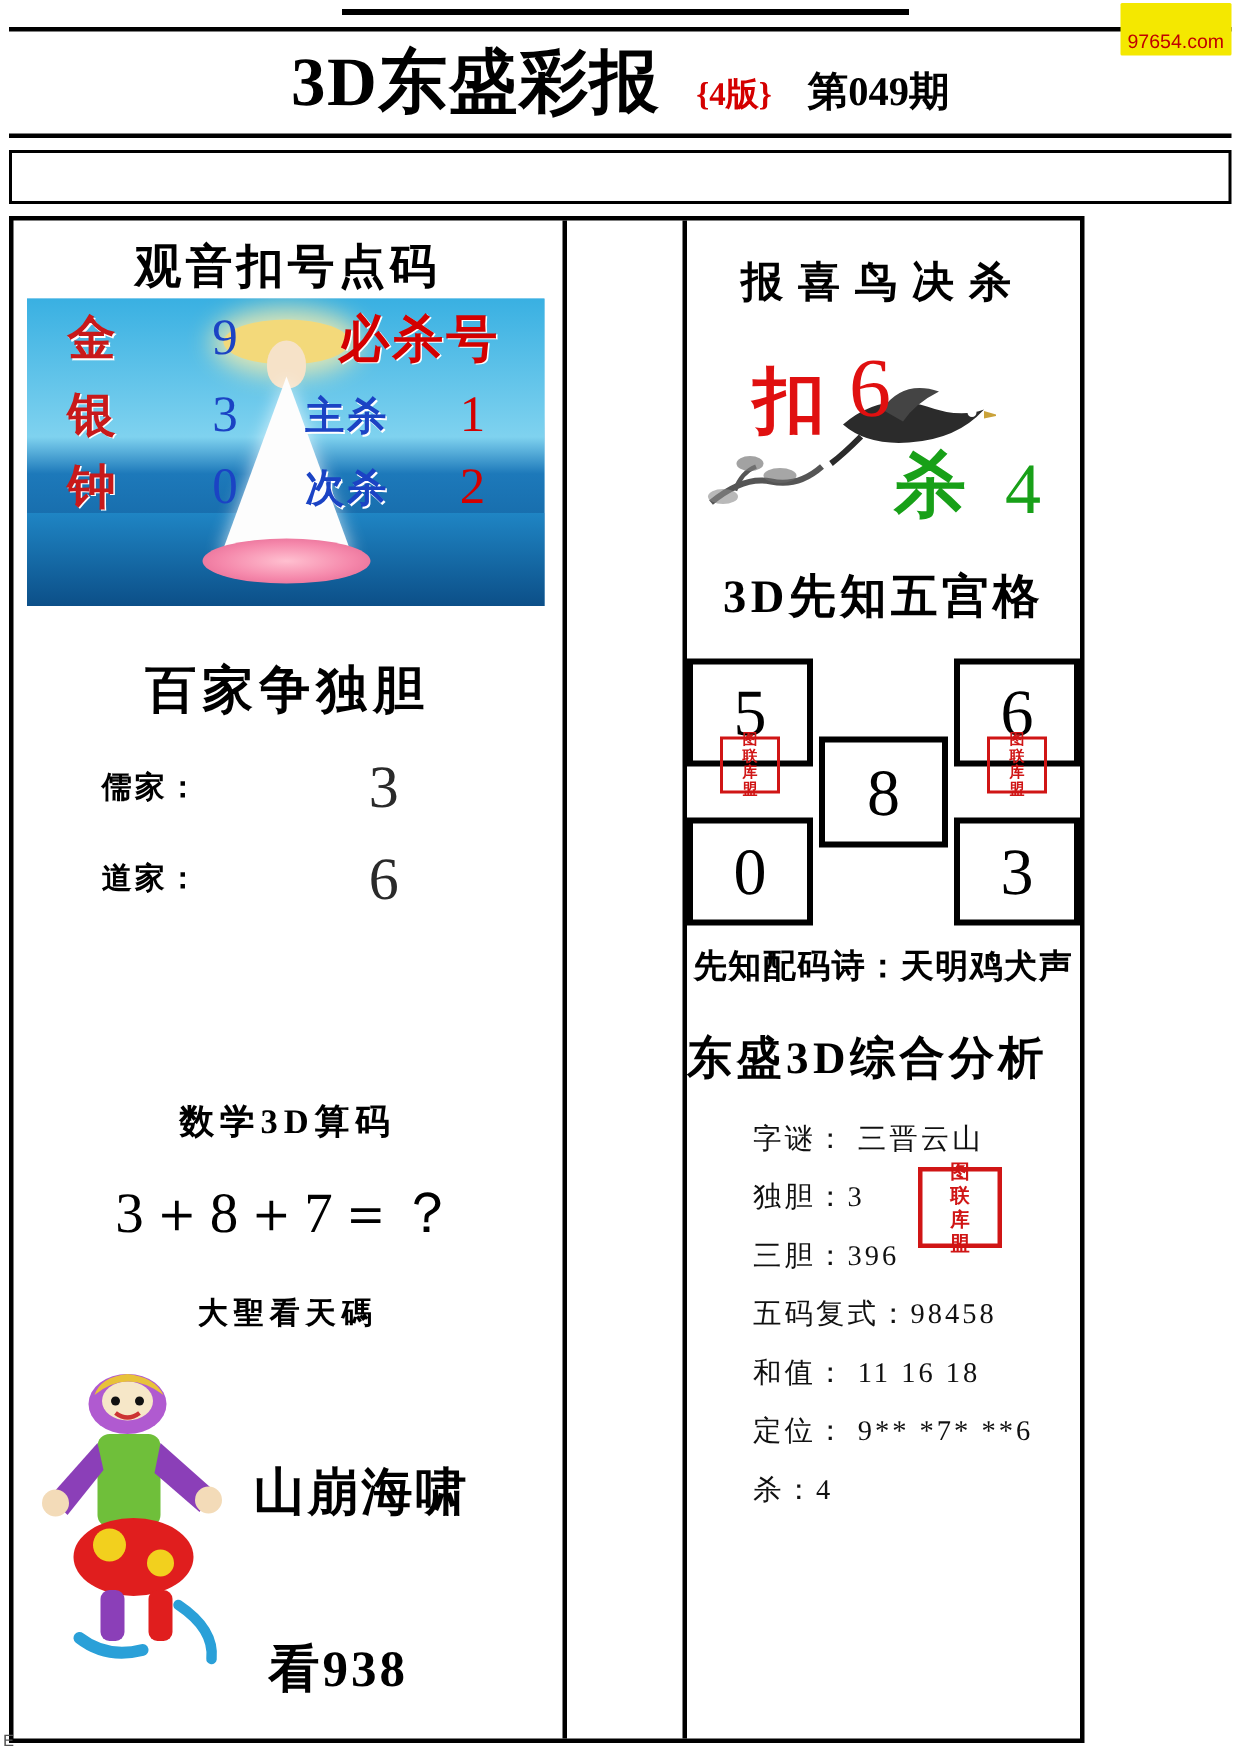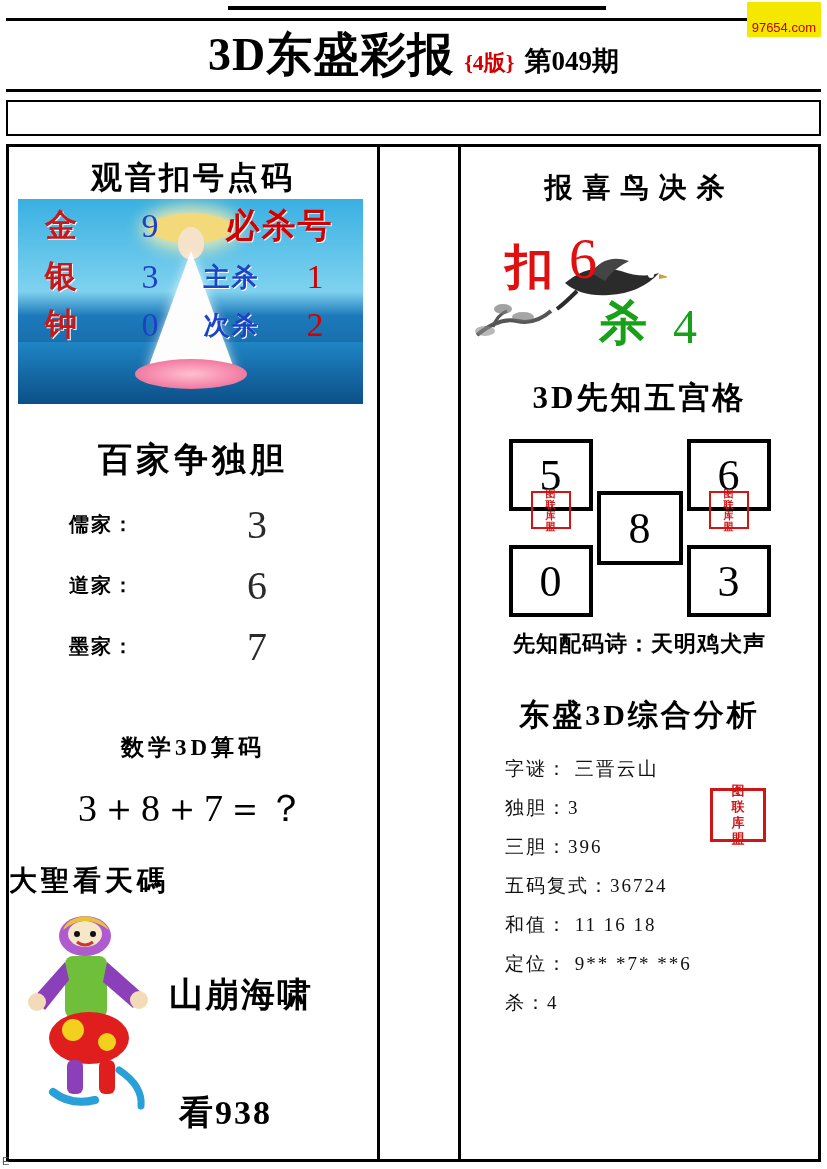--- a/index.html
+++ b/index.html
@@ -57,21 +57,21 @@
     border-top: 3px solid #000;
     border-bottom: 3px solid #000;
     box-sizing: border-box;
     display: flex;
     align-items: center;
     justify-content: center;
   }
   .masthead-inner {
     display: flex;
     align-items: baseline;
-    gap: 10px;
+    gap: 24px;
   }
   .title-main {
     font-family: "Liberation Serif", serif;
     font-weight: bold;
     font-size: 46px;
     letter-spacing: 1px;
     color: #000;
   }
   .title-edition {
     font-size: 22px;
@@ -95,21 +95,21 @@
     height: 36px;
     border: 2px solid #000;
     box-sizing: border-box;
   }
 
   
   .body-frame {
     position: absolute;
     top: 144px;
     left: 6px;
-    width: 815px;
+    width: 717px;
     height: 1018px;
     border: 3px solid #000;
     box-sizing: border-box;
     display: flex;
   }
   .col-left {
     width: 368px;
     box-sizing: border-box;
     position: relative;
   }
@@ -322,22 +322,22 @@
     font-family: "Liberation Serif", serif;
   }
 
   
   .monkey {
     position: absolute;
     top: 715px;
     width: 100%;
   }
   .monkey-title {
-    text-align: left;
-    font-size: 28px;
+    text-align: center;
+    font-size: 20px;
     font-weight: bold;
     letter-spacing: 4px;
     font-family: "Liberation Serif", serif;
   }
   .monkey-art {
     position: absolute;
     left: 14px;
     top: 48px;
     width: 150px;
     height: 200px;
@@ -507,25 +507,24 @@
     text-align: center;
     font-size: 22px;
     font-weight: bold;
     margin-top: 12px;
     letter-spacing: 1px;
     font-family: "Liberation Serif", serif;
   }
 
   
   .zonghe-title {
-    text-align: center;
     font-size: 30px;
     font-weight: bold;
     letter-spacing: 3px;
-    margin-top: 36px;
+    margin-top: 26px;
     font-family: "Liberation Serif", serif;
   }
   .zonghe-list {
     margin: 20px 0 0 44px;
     position: relative;
   }
   .zh-row {
     font-size: 19px;
     margin-bottom: 13px;
     letter-spacing: 2px;
@@ -617,24 +616,20 @@
       <div class="baijia">
         <div class="baijia-title">百家争独胆</div>
         <div class="baijia-rows">
           <div class="bj-row">
             <span class="bj-label">儒家：</span>
             <span class="bj-val">3</span>
           </div>
           <div class="bj-row">
             <span class="bj-label">道家：</span>
             <span class="bj-val">6</span>
-          </div>
-          <div class="bj-row">
-            <span class="bj-label">墨家：</span>
-            <span class="bj-val">7</span>
           </div>
         </div>
       </div>
 
       <div class="math">
         <div class="math-title">数学3D算码</div>
         <div class="math-expr">3＋8＋7＝？</div>
       </div>
 
       <div class="monkey">
@@ -721,21 +716,21 @@
       </div>
 
       <div class="wugong-poem">先知配码诗：天明鸡犬声</div>
 
       <div class="zonghe-title">东盛3D综合分析</div>
 
       <div class="zonghe-list">
         <div class="zh-row">字谜： 三晋云山</div>
         <div class="zh-row">独胆：3</div>
         <div class="zh-row">三胆：396</div>
-        <div class="zh-row">五码复式：36724</div>
+        <div class="zh-row">五码复式：98458</div>
         <div class="zh-row">和值： 11  16  18</div>
         <div class="zh-row">定位： 9**   *7*   **6</div>
         <div class="zh-row">杀：4</div>
 
         <div class="zh-stamp">
           <span>图</span>
             <span>联</span>
             <span>库</span>
             <span>盟</span>
         </div>

